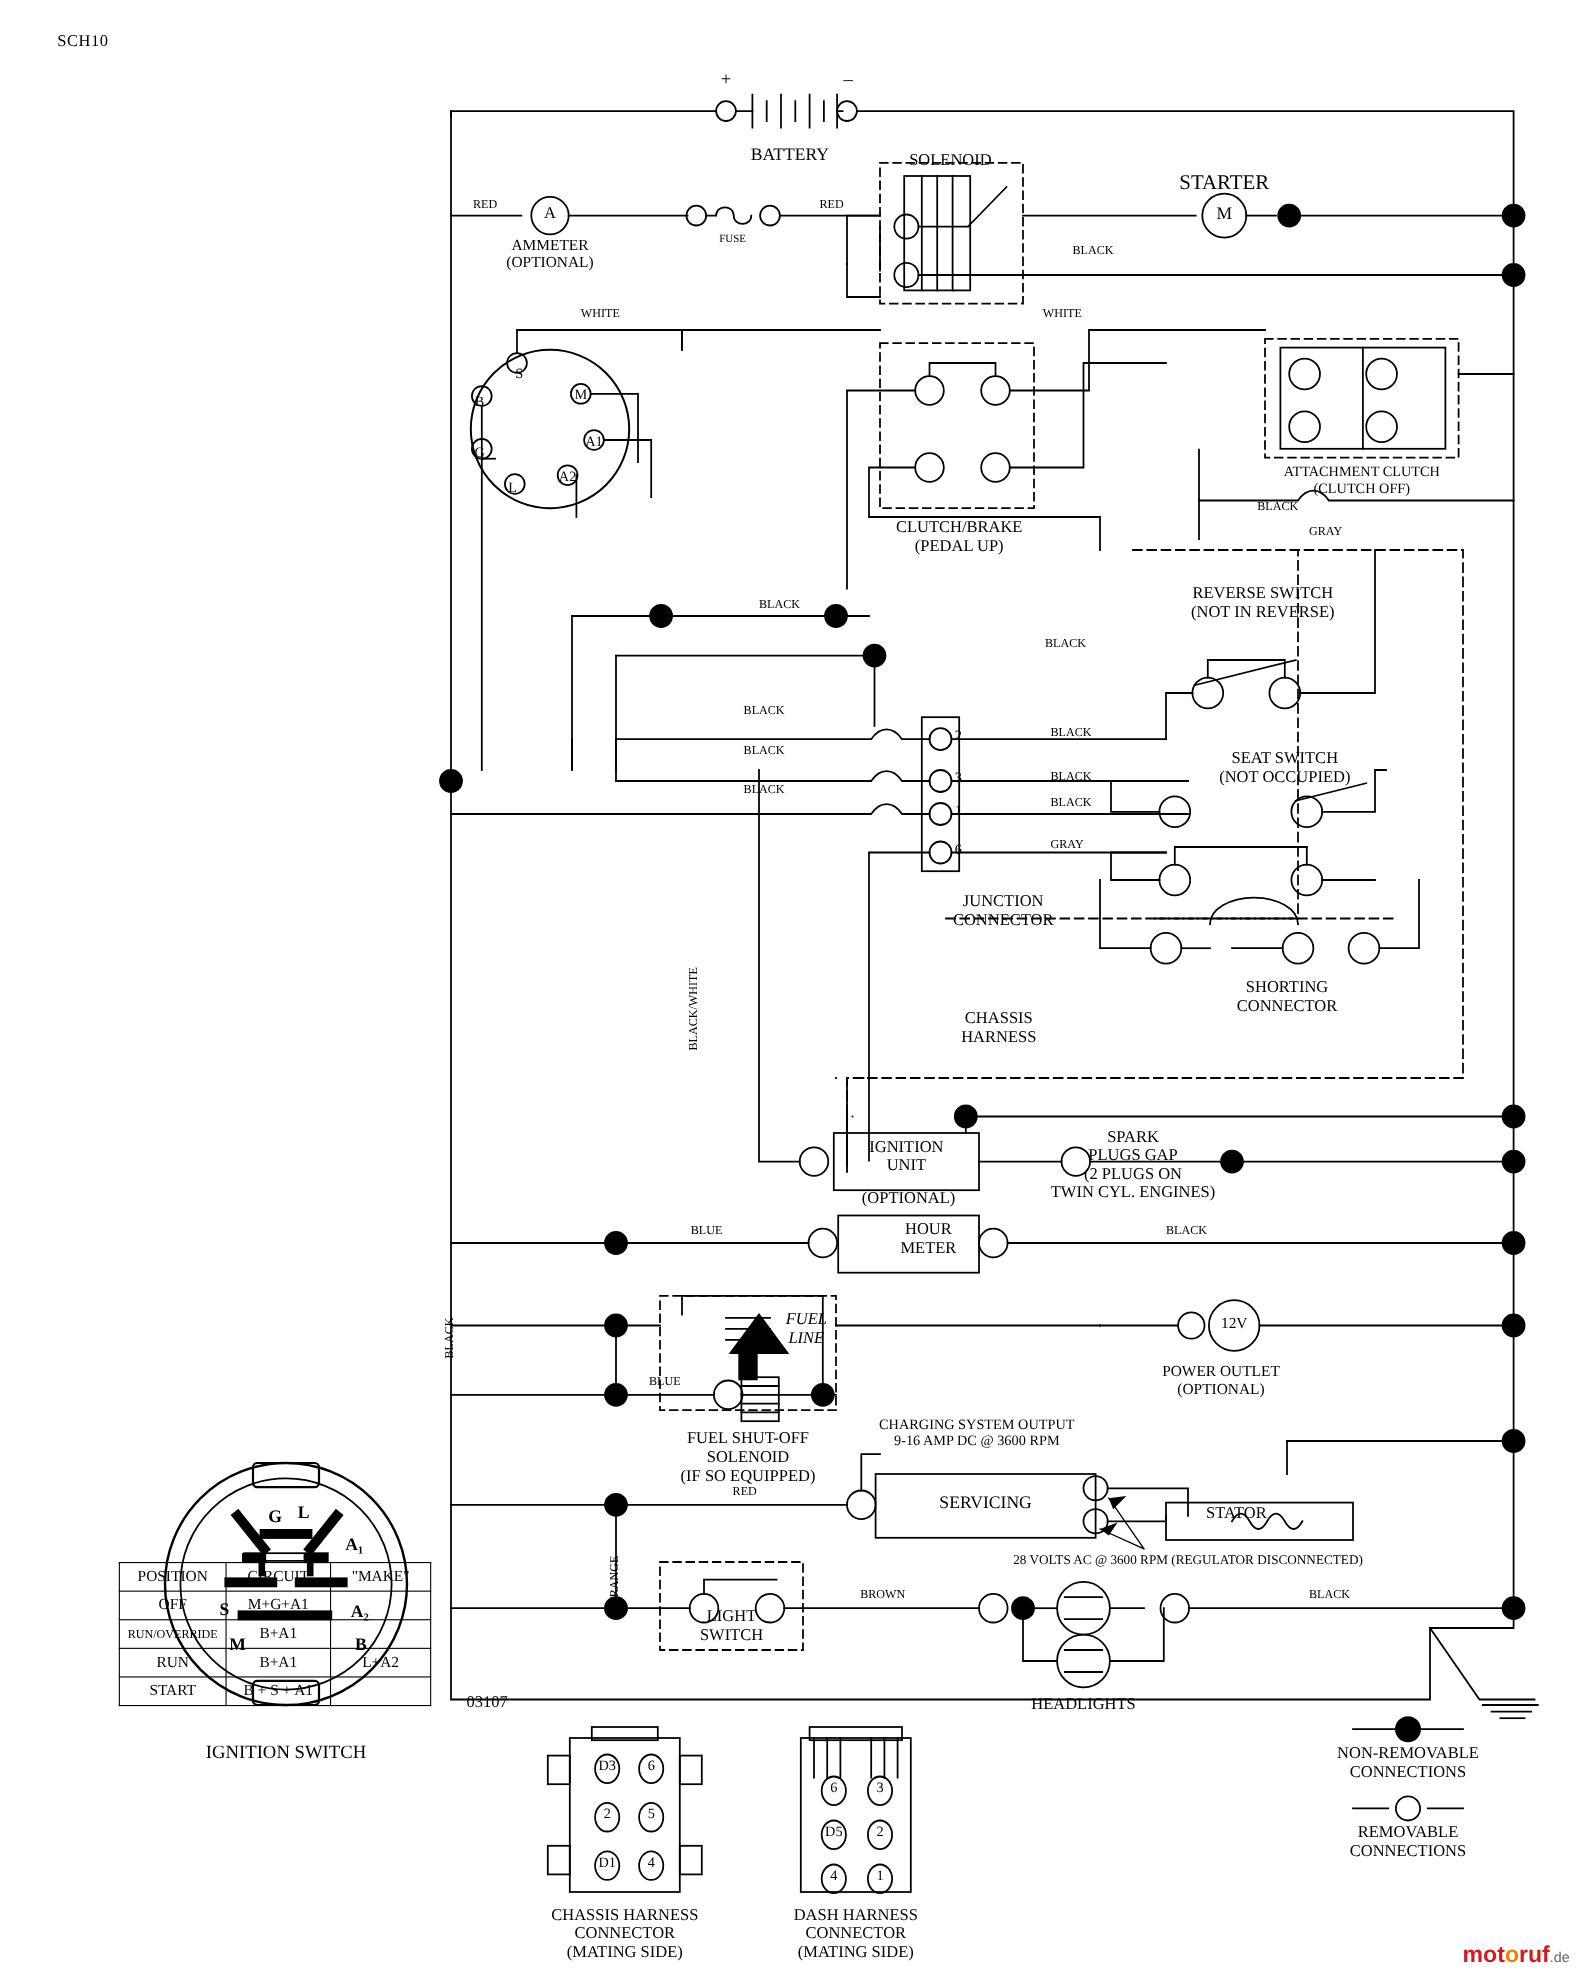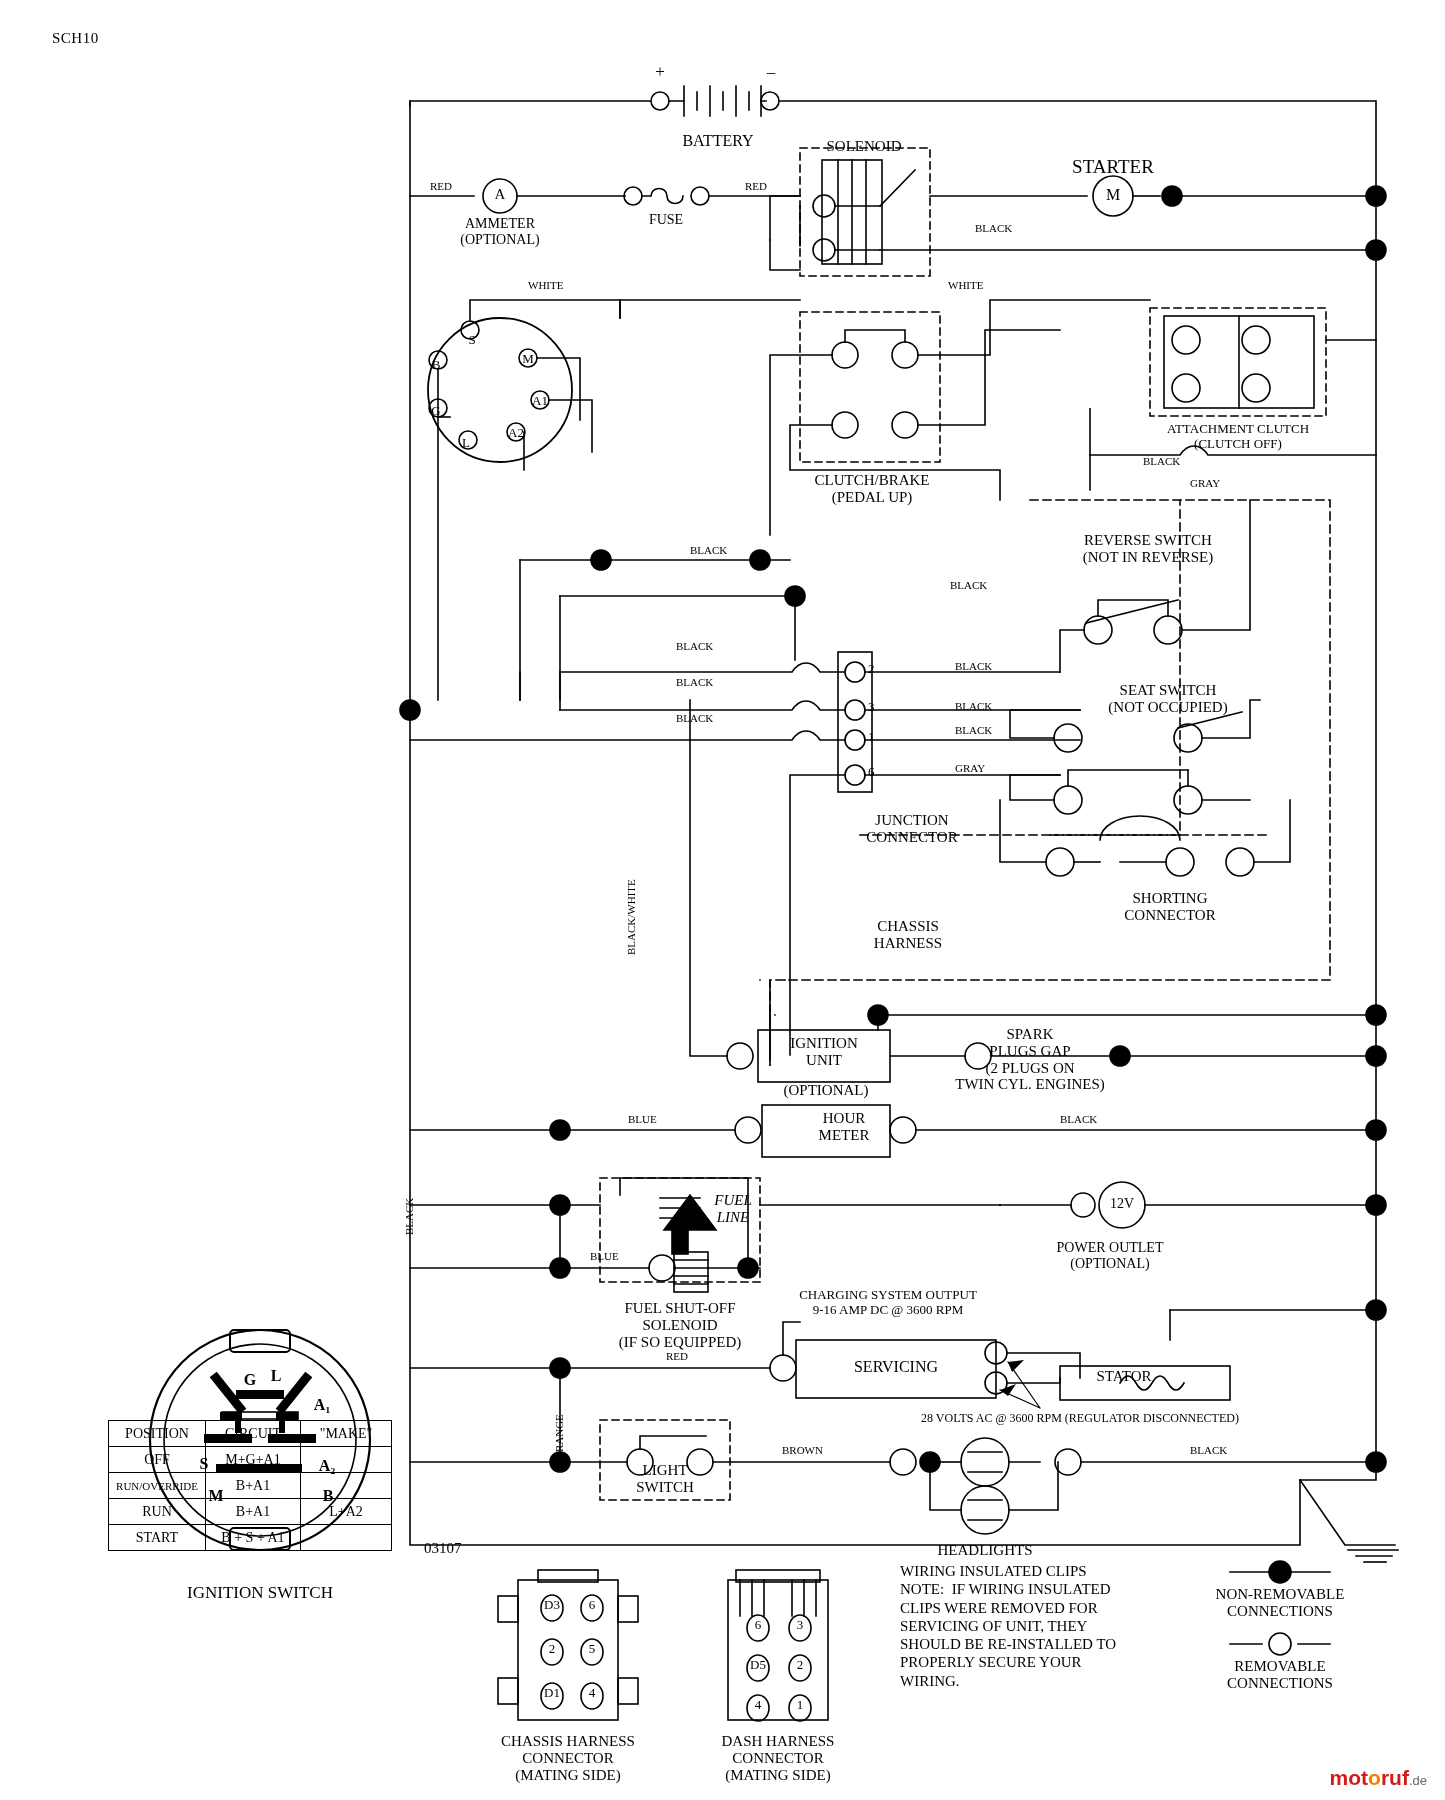--- a/index.html
+++ b/index.html
@@ -326,21 +326,21 @@
   <div class="lbl ctr" style="left: 718px; top: 132px; font-size: 16px; white-space: pre;">BATTERY</div>
   <div class="lbl ctr" style="left: 660px; top: 62px; font-size: 17px; white-space: pre;">+</div>
   <div class="lbl ctr" style="left: 771px; top: 62px; font-size: 17px; white-space: pre;">–</div>
 
   <div class="lbl ctr" style="left: 864px; top: 138px; font-size: 15px; white-space: pre;">SOLENOID</div>
   <div class="lbl ctr" style="left: 1113px; top: 156px; font-size: 19px; white-space: pre;">STARTER</div>
   <div class="lbl ctr" style="left: 1113px; top: 186px; font-size: 16px; white-space: pre;">M</div>
   <div class="lbl ctr" style="left: 500px; top: 186px; font-size: 15px; white-space: pre;">A</div>
   <div class="lbl ctr" style="left: 500px; top: 216px; font-size: 14px; text-align: center; white-space: pre;">AMMETER
 (OPTIONAL)</div>
-  <div class="lbl ctr" style="left: 666px; top: 212px; font-size: 14px; white-space: pre;">FUSE</div>
+  <div class="lbl ctr" style="left: 666px; top: 212px; font-size: 10px; white-space: pre;">FUSE</div>
   <div class="lbl" style="left: 430px; top: 180px; font-size: 11px; white-space: pre;">RED</div>
   <div class="lbl" style="left: 745px; top: 180px; font-size: 11px; white-space: pre;">RED</div>
   <div class="lbl" style="left: 975px; top: 222px; font-size: 11px; white-space: pre;">BLACK</div>
 
   <div class="lbl" style="left: 528px; top: 279px; font-size: 11px; white-space: pre;">WHITE</div>
   <div class="lbl" style="left: 948px; top: 279px; font-size: 11px; white-space: pre;">WHITE</div>
 
   <div class="lbl ctr" style="left: 872px; top: 472px; font-size: 15px; text-align: center; white-space: pre;">CLUTCH/BRAKE
 (PEDAL UP)</div>
   <div class="lbl ctr" style="left: 1238px; top: 422px; font-size: 13px; text-align: center; white-space: pre;">ATTACHMENT CLUTCH
@@ -479,27 +479,20 @@
   <div class="lbl ctr" style="left: 758px; top: 1698px; font-size: 13px; white-space: pre;">4</div>
   <div class="lbl ctr" style="left: 800px; top: 1698px; font-size: 13px; white-space: pre;">1</div>
 
   <div class="lbl ctr" style="left: 568px; top: 1733px; font-size: 15px; text-align: center; white-space: pre;">CHASSIS HARNESS
 CONNECTOR
 (MATING SIDE)</div>
   <div class="lbl ctr" style="left: 778px; top: 1733px; font-size: 15px; text-align: center; white-space: pre;">DASH HARNESS
 CONNECTOR
 (MATING SIDE)</div>
 
-  <div class="lbl" style="left: 900px; top: 1562px; font-size: 15px; line-height: 1.22; white-space: pre;">WIRING INSULATED CLIPS
-NOTE:  IF WIRING INSULATED
-CLIPS WERE REMOVED FOR
-SERVICING OF UNIT, THEY
-SHOULD BE RE-INSTALLED TO
-PROPERLY SECURE YOUR
-WIRING.</div>
 
   <div class="lbl ctr" style="left: 1280px; top: 1586px; font-size: 15px; text-align: center; white-space: pre;">NON-REMOVABLE
 CONNECTIONS</div>
   <div class="lbl ctr" style="left: 1280px; top: 1658px; font-size: 15px; text-align: center; white-space: pre;">REMOVABLE
 CONNECTIONS</div>
 
   <div class="wm">
     <span class="m">mot</span><span class="o">o</span><span class="m">ruf</span><span class="de">.de</span>
   </div>
 

